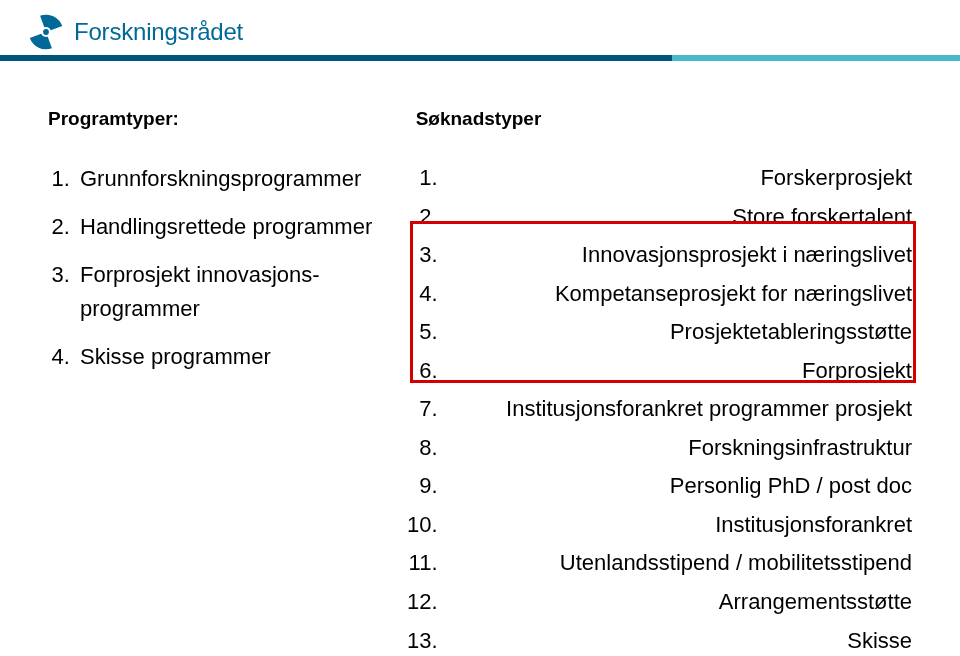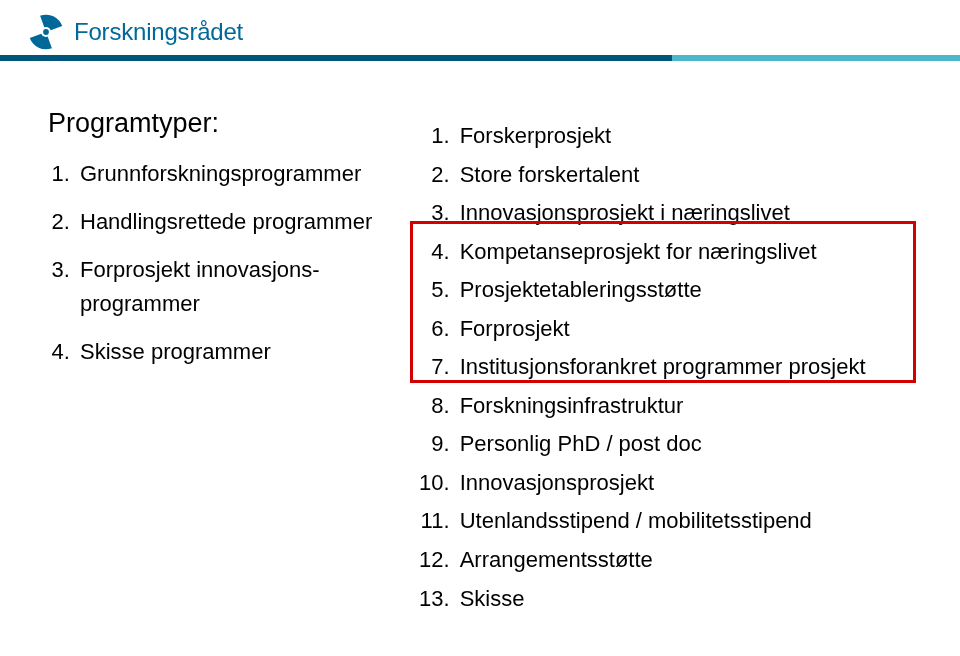--- a/index.html
+++ b/index.html
@@ -51,39 +51,40 @@
     gap: 24px;
   }
   .col-left {
     width: 360px;
   }
   .col-right {
     width: 520px;
     position: relative;
   }
   .heading {
-    font-size: 27px;
-    font-weight: 400;
-    margin: 0 0 18px 0;
+    font-size: 19px;
+    font-weight: 700;
+    margin: 0 0 32px 0;
   }
   ol.program {
     list-style: decimal;
     padding-left: 28px;
     margin: 0;
   }
   ol.program li {
     font-size: 22px;
     line-height: 1.55;
     margin: 8px 0 14px 0;
     padding-left: 4px;
   }
   ol.app {
     list-style: decimal;
     padding-left: 28px;
-    margin: 12px;
+    margin: 0;
+    text-align: right;
   }
   ol.app li {
     font-size: 22px;
     line-height: 1.48;
     margin: 0 0 6px 0;
     padding-left: 4px;
   }
   .highlight-box {
     position: absolute;
     border: 3px solid #d30000;
@@ -114,31 +115,32 @@
     <p class="heading">Programtyper:</p>
     <ol class="program">
       <li>Grunnforskningsprogrammer</li>
       <li>Handlingsrettede programmer</li>
       <li>Forprosjekt innovasjons-programmer</li>
       <li>Skisse programmer</li>
     </ol>
   </div>
 
   <div class="col-right">
+    <p class="heading">Søknadstyper</p>
     <ol class="app">
       <li>Forskerprosjekt</li>
       <li>Store forskertalent</li>
       <li>Innovasjonsprosjekt i næringslivet</li>
       <li>Kompetanseprosjekt for næringslivet</li>
       <li>Prosjektetableringsstøtte</li>
       <li>Forprosjekt</li>
       <li>Institusjonsforankret programmer prosjekt</li>
       <li>Forskningsinfrastruktur</li>
       <li>Personlig PhD / post doc</li>
-      <li>Innovasjonsprosjekt</li>
+      <li>Institusjonsforankret</li>
       <li>Utenlandsstipend / mobilitetsstipend</li>
       <li>Arrangementsstøtte</li>
       <li>Skisse</li>
     </ol>
     <div class="highlight-box" style="left:-6px; top:113px; width:500px; height:156px;"></div>
   </div>
 
 </div>
 
 </body></html>

